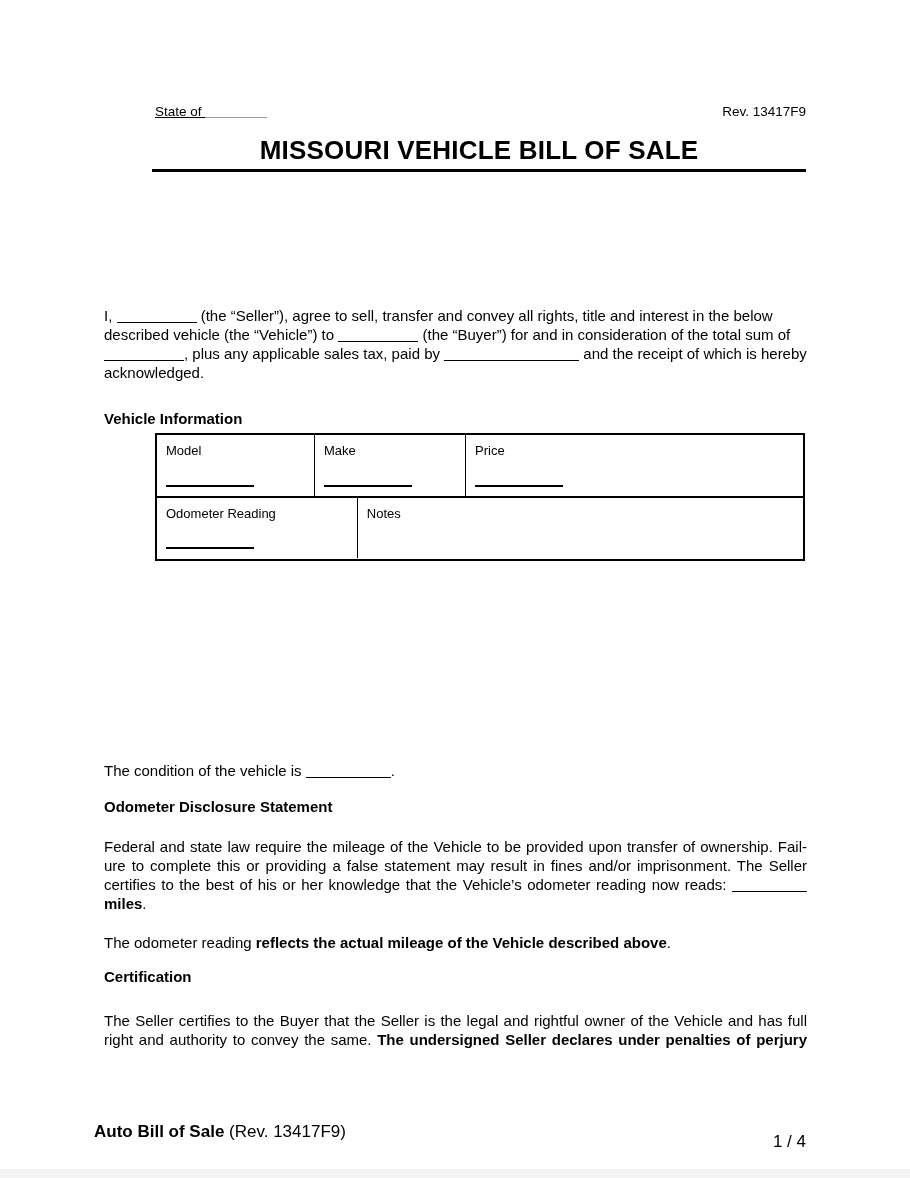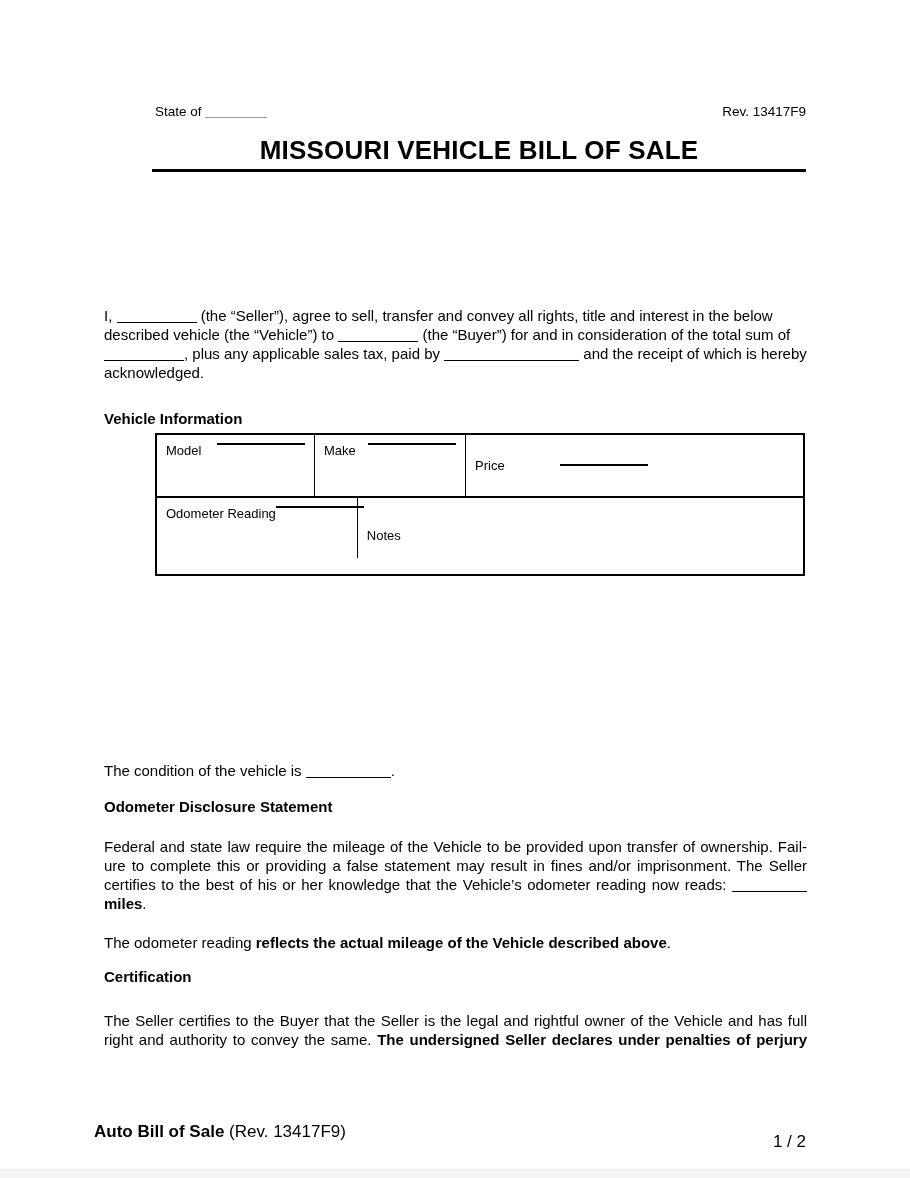--- a/index.html
+++ b/index.html
@@ -33,41 +33,41 @@
   .state-blank { width:62px; border-bottom:1px solid #9a9a9a; }
 
   
   .vtable {
     top:433px; left:155px; width:650px;
     border:2px solid #000;
   }
   .vrow { display:flex; }
   .vrow.sep { border-bottom:2px solid #000; }
   .vcell {
-    display:flex; flex-direction:row;
+    display:flex; flex-direction:column;
     padding:8px 9px 9px 9px;
     border-right:1px solid #000;
     font-size:13px;
   }
-  .vcell.last { border-right:none;align-items:center; }
+  .vcell.last { border-right:none; }
   .vcell .lbl { flex:0 0 auto; }
   .vcell .spacer { flex:1 1 auto; }
   .tblank { width:88px; height:0; border-bottom:2px solid #000; flex:0 0 auto; }
 
   .footer-line { font-size:17px; }
   .page-num { font-size:17px; }
   .bottom-strip {
     left:0; bottom:0; width:910px; height:9px;
     background:#f4f4f4; border-top:1px solid #ececec;
   }
 </style>
 </head>
 <body>
 
-<div class="abs small" style="top:104px;left:155px;"><span>State of</span> <span class="blank state-blank"></span></div>
+<div class="abs small" style="top:104px;left:155px;text-decoration:underline;"><span>State of</span> <span class="blank state-blank"></span></div>
 
 <div class="abs small" style="top:104px;right:104px;">Rev. 13417F9</div>
 
 <div class="abs title" style="top:135px;">MISSOURI VEHICLE BILL OF SALE</div>
 <div class="abs title-rule" style="top:169px;"></div>
 
 <p class="abs para" style="top:306px;"><span>I,</span> <span class="blank" style="width:80px"></span> <span>(the “Seller”), agree to sell, transfer and convey all rights, title and interest in the below described vehicle (the “Vehicle”) to</span> <span class="blank" style="width:80px"></span> <span>(the “Buyer”) for and in consideration of the total sum of</span> <span class="blank" style="width:80px"></span><span>, plus any applicable sales tax, paid by</span> <span class="blank" style="width:135px"></span> <span>and the receipt of which is hereby acknowledged.</span></p>
 
 <div class="abs head" style="top:410px;left:104px;">Vehicle Information</div>
 
@@ -88,36 +88,36 @@
       <span class="spacer"></span>
         <span class="tblank"></span>
     </div>
   </div>
   <div class="vrow">
     <div class="vcell" style="width:202px;height:60px;">
       <span class="lbl">Odometer Reading</span>
       <span class="spacer"></span>
         <span class="tblank"></span>
     </div>
-    <div class="vcell last" style="width:448px;height:76px;">
+    <div class="vcell last" style="width:448px;height:61px;">
       <span class="lbl">Notes</span>
       <span class="spacer"></span>
     </div>
   </div>
 </div>
 
 <p class="abs para" style="top:761px;"><span>The condition of the vehicle is</span> <span class="blank" style="width:85px"></span><span>.</span></p>
 
 <div class="abs head" style="top:798px;left:104px;">Odometer Disclosure Statement</div>
 
 <p class="abs para just" style="top:837px;"><span>Federal and state law require the mileage of the Vehicle to be provided upon transfer of ownership. Fail­ure to complete this or providing a false statement may result in fines and/or imprisonment. The Seller certifies to the best of his or her knowledge that the Vehicle’s odometer reading now reads:</span> <span class="blank" style="width:75px"></span> <b>miles</b><span>.</span></p>
 
 <p class="abs para" style="top:933px;"><span>The odometer reading</span> <b>reflects the actual mileage of the Vehicle described above</b><span>.</span></p>
 
 <div class="abs head" style="top:968px;left:104px;">Certification</div>
 
 <p class="abs para just-last" style="top:1011px;"><span>The Seller certifies to the Buyer that the Seller is the legal and rightful owner of the Vehicle and has full right and authority to convey the same.</span> <b>The undersigned Seller declares under penalties of perjury</b></p>
 
 <div class="abs footer-line" style="top:1122px;left:94px;"><b>Auto Bill of Sale</b> <span>(Rev. 13417F9)</span></div>
 
-<div class="abs page-num" style="top:1132px;right:104px;">1 / 2</div>
+<div class="abs page-num" style="top:1132px;right:104px;">1 / 4</div>
 
 <div class="abs bottom-strip"></div>
 
 </body></html>

